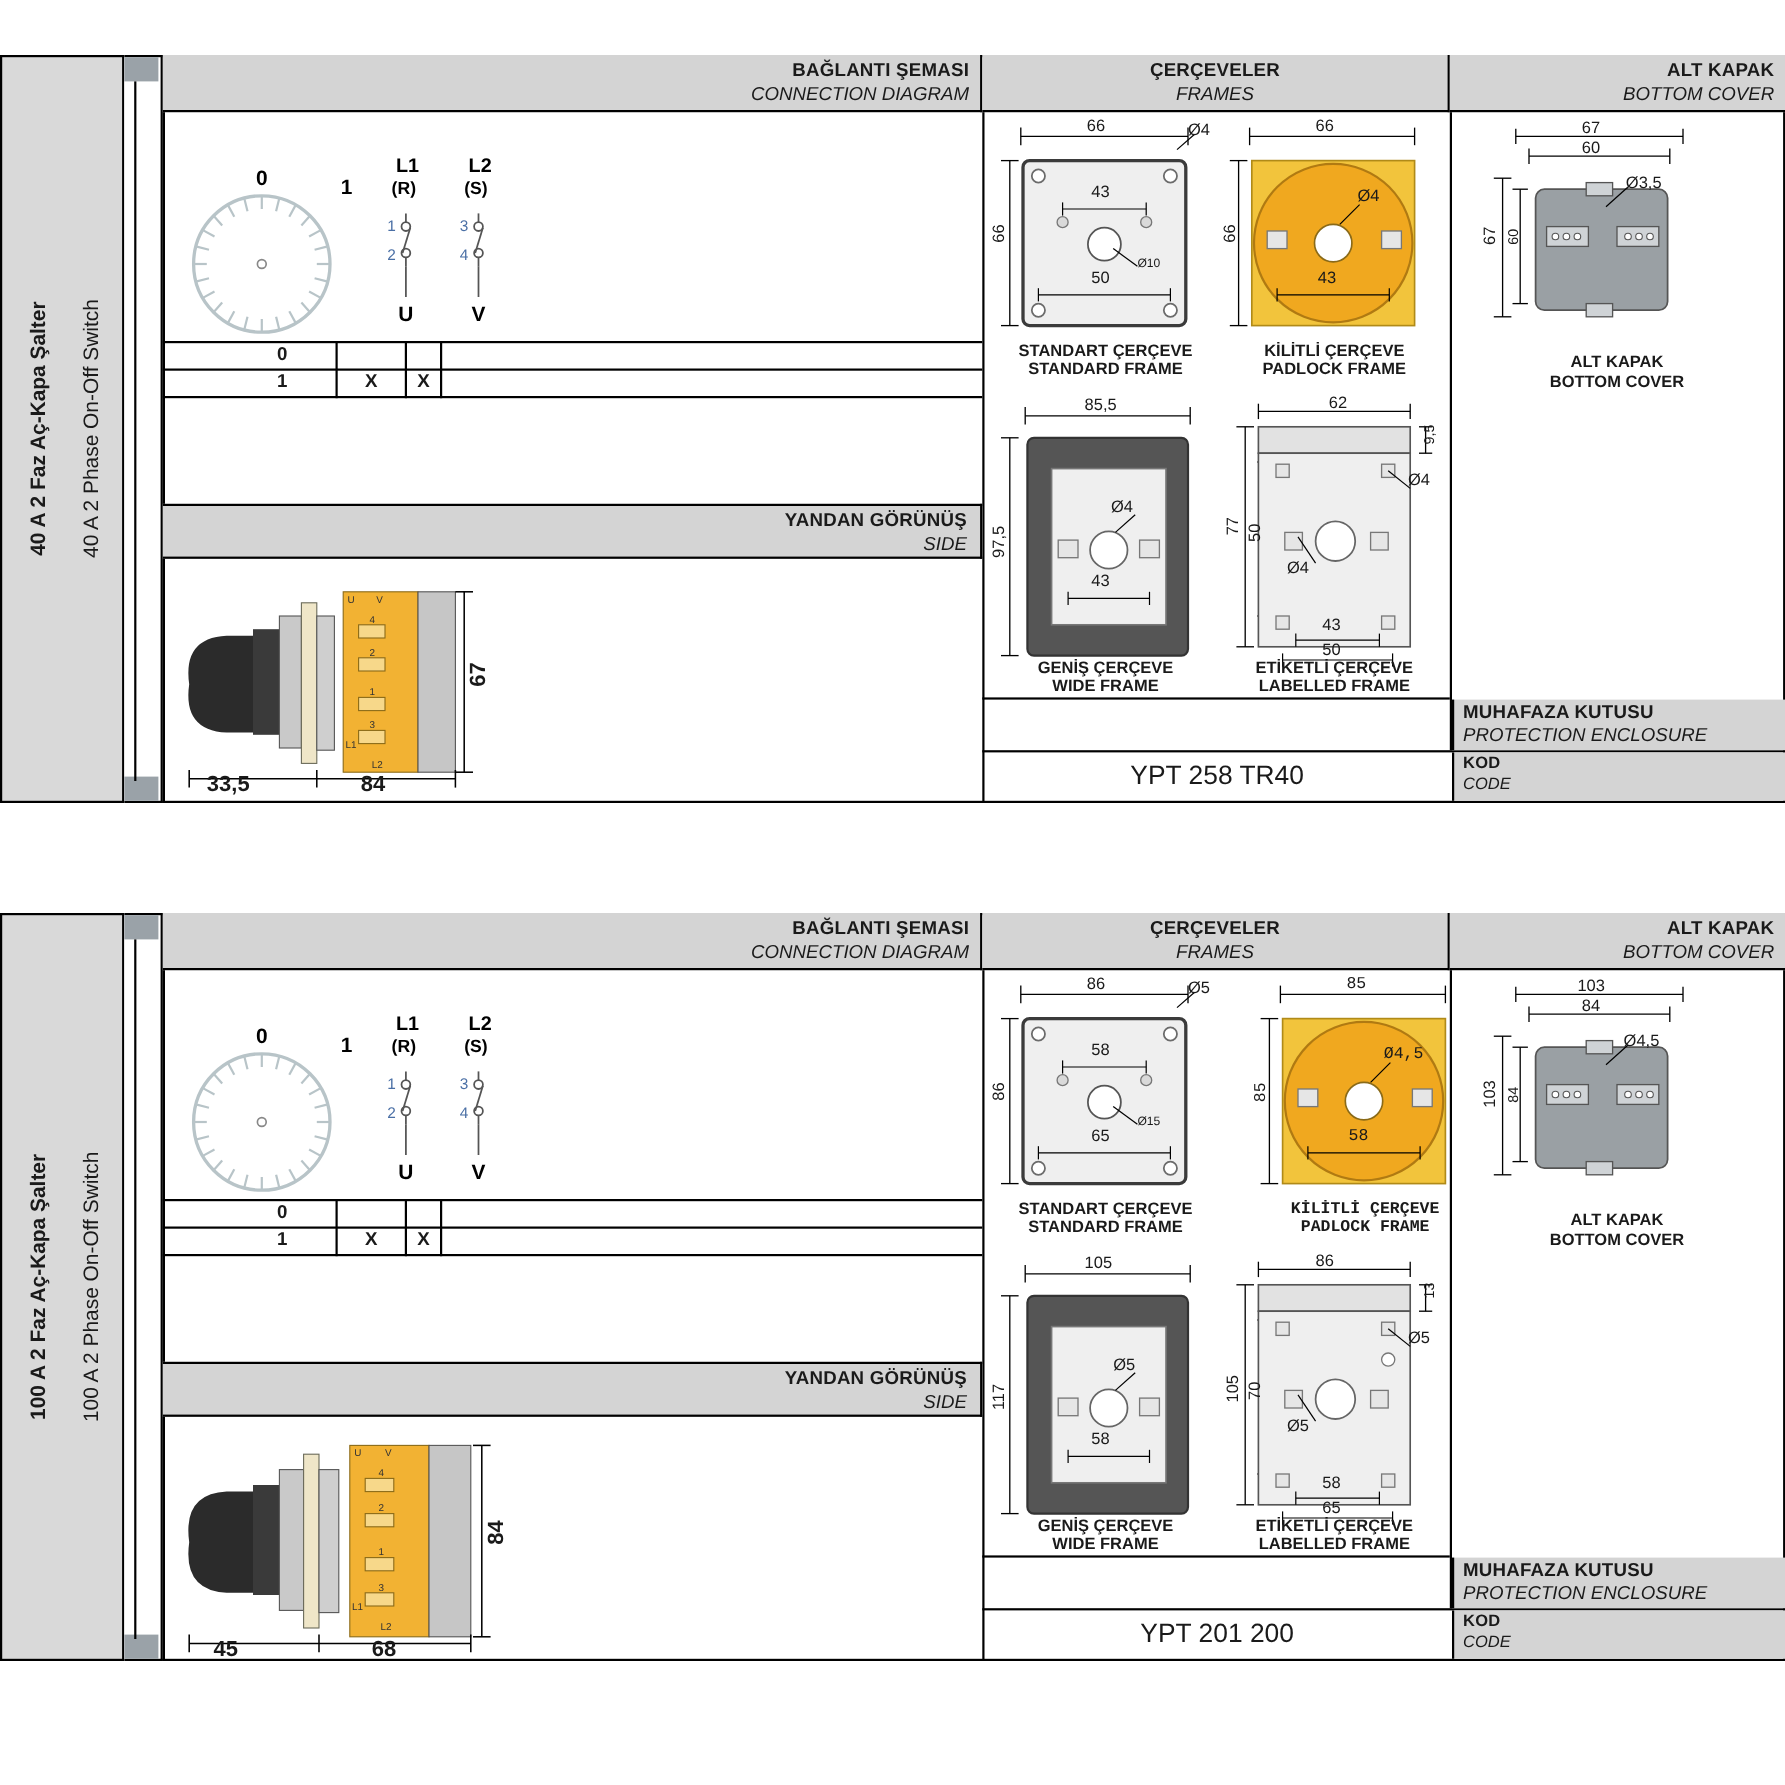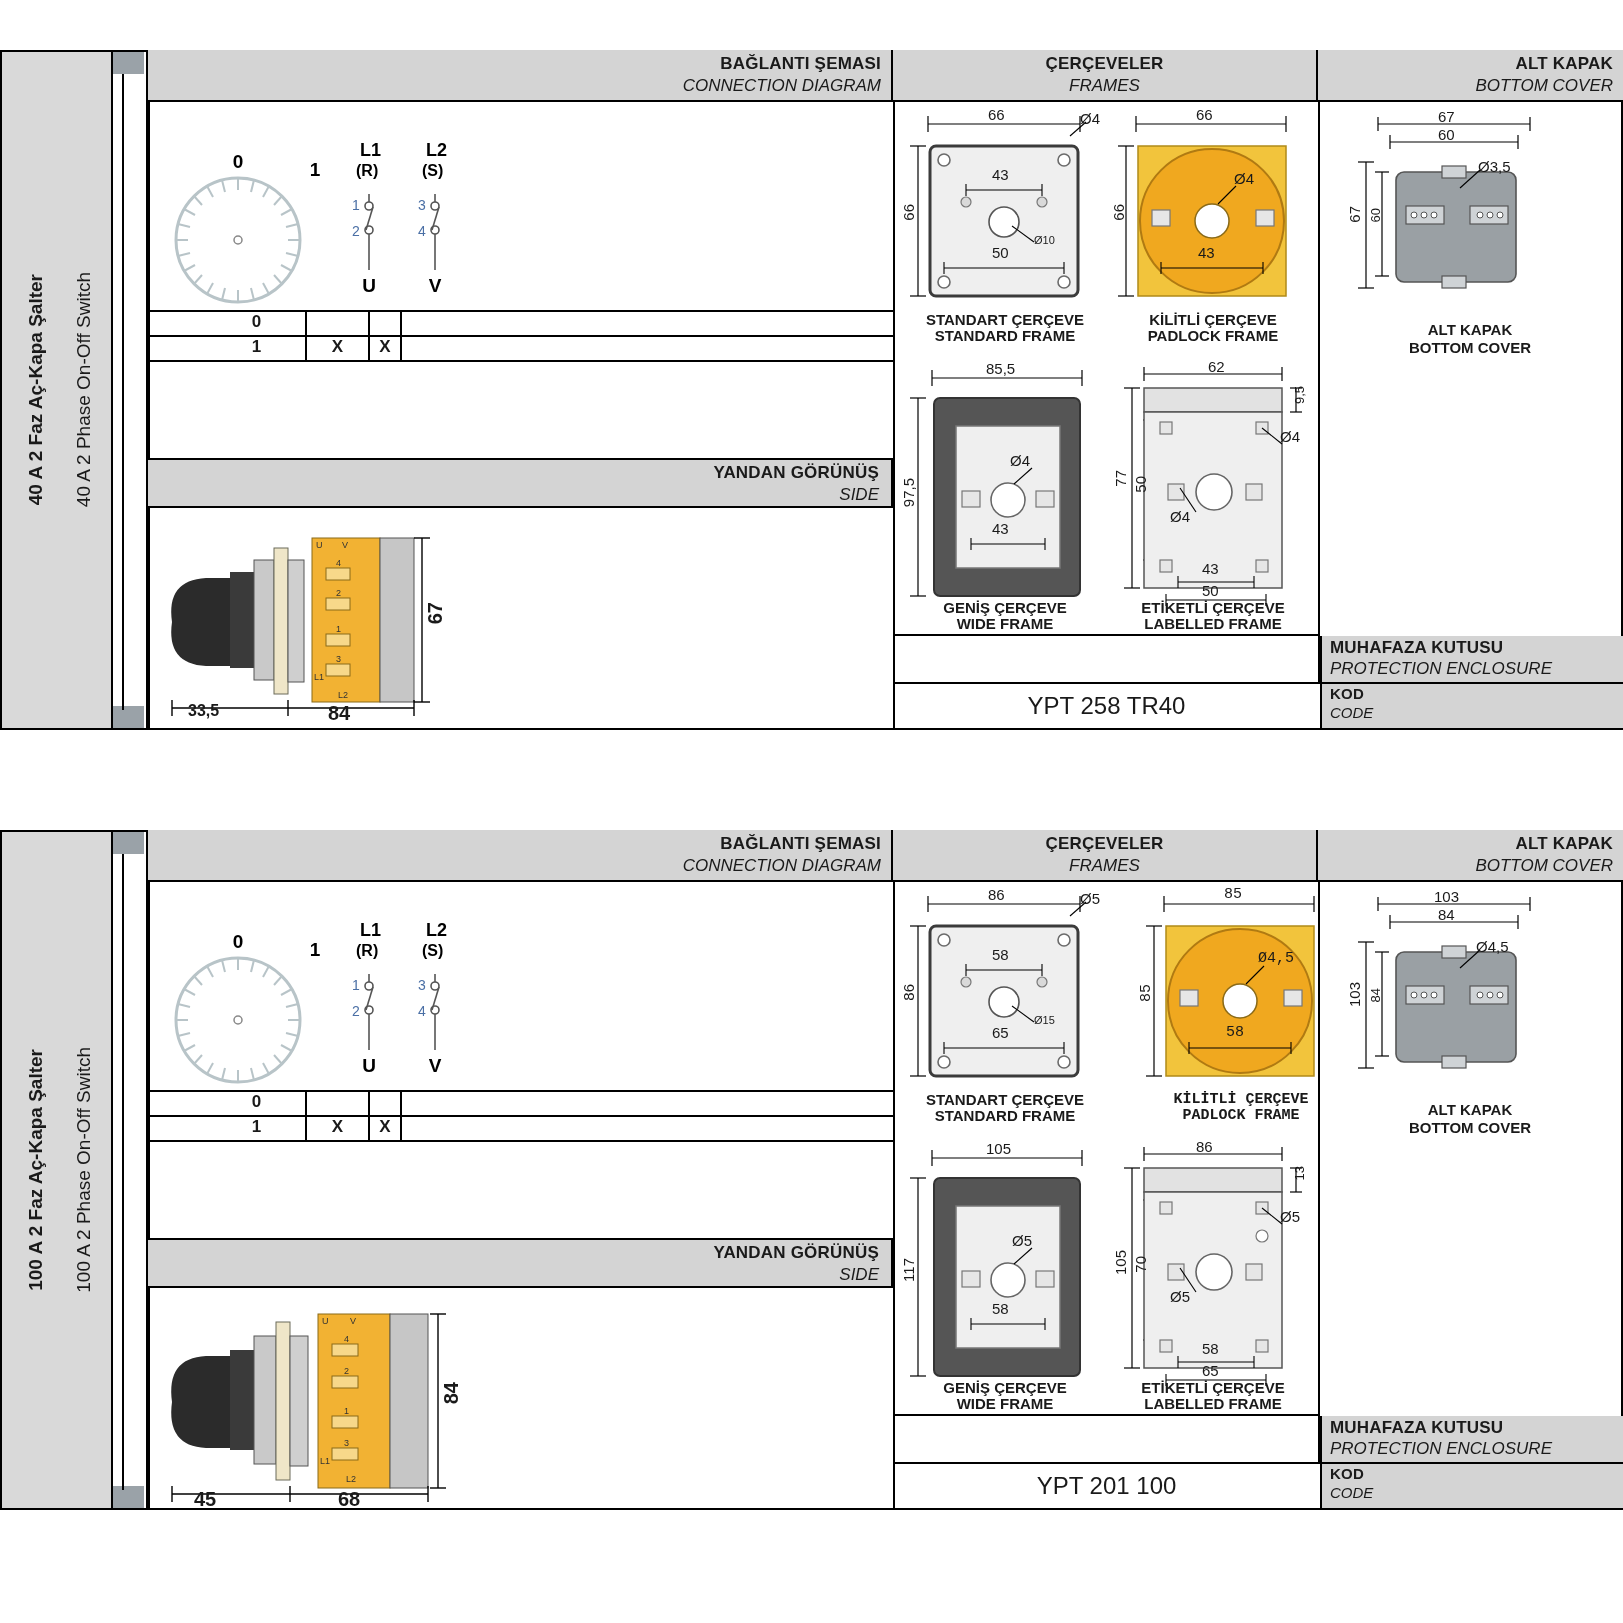--- a/index.html
+++ b/index.html
@@ -166,21 +166,21 @@
           <line x1="12" y1="196" x2="128" y2="196"></line>
           <line x1="12" y1="188" x2="12" y2="204"></line>
             <line x1="128" y1="188" x2="128" y2="204"></line>
           <line x1="128" y1="196" x2="254" y2="196"></line>
           <line x1="254" y1="188" x2="254" y2="204"></line>
           <line x1="262" y1="26" x2="262" y2="190"></line>
           <line x1="254" y1="26" x2="270" y2="26"></line>
             <line x1="254" y1="190" x2="270" y2="190"></line>
         </g>
       </svg>
-      <div style="position:absolute;left:28px;top:190px;font-size:16px;font-weight:bold;">33,5</div>
+      <div style="position:absolute;left:28px;top:190px;font-size:20px;font-weight:bold;">33,5</div>
       <div style="position:absolute;left:168px;top:190px;font-size:20px;font-weight:bold;">84</div>
       <div style="position:absolute;left:264px;top:90px;font-size:20px;font-weight:bold;" class="vert">67</div>
     </div>
 
     <div style="position:absolute;left:900px;top:56px;width:210px;height:265px;">
       <svg width="210" height="230" viewBox="0 0 210 230">
         <g stroke="#000" stroke-width="1.2" fill="none">
           <line x1="28" y1="18" x2="180" y2="18"></line>
           <line x1="28" y1="10" x2="28" y2="26"></line>
             <line x1="180" y1="10" x2="180" y2="26"></line>
@@ -741,19 +741,19 @@
       <div class="capt" style="position:absolute;left:0;top:212px;width:280px;">ALT KAPAK</div>
       <div class="capt" style="position:absolute;left:0;top:230px;width:280px;">BOTTOM COVER</div>
     </div>
 
     <div class="line" style="left:893px;top:632px;width:730px;height:2px;"></div>
     <div class="line" style="left:893px;top:584px;width:425px;height:2px;"></div>
     <div class="hdrband" style="left:1320px;top:586px;width:303px;height:46px;border-left:2px solid #000;">
       <div class="ttl" style="position:absolute;left:8px;top:2px;">MUHAFAZA KUTUSU</div>
       <div class="ttlit" style="position:absolute;left:8px;top:23px;">PROTECTION ENCLOSURE</div>
     </div>
-    <div style="position:absolute;left:895px;top:634px;width:423px;height:44px;display:flex;align-items:center;justify-content:center;font-size:24px;">YPT 201 100</div>
+    <div style="position:absolute;left:895px;top:634px;width:423px;height:44px;display:flex;align-items:center;justify-content:center;font-size:24px;">YPT 201 200</div>
     <div class="hdrband" style="left:1320px;top:634px;width:303px;height:44px;border-left:2px solid #000;">
       <div class="ttl" style="position:absolute;left:8px;top:1px;font-size:15px;">KOD</div>
       <div class="ttlit" style="position:absolute;left:8px;top:20px;font-size:15px;">CODE</div>
     </div>
   </div>
 </div>
 
 </body></html>

